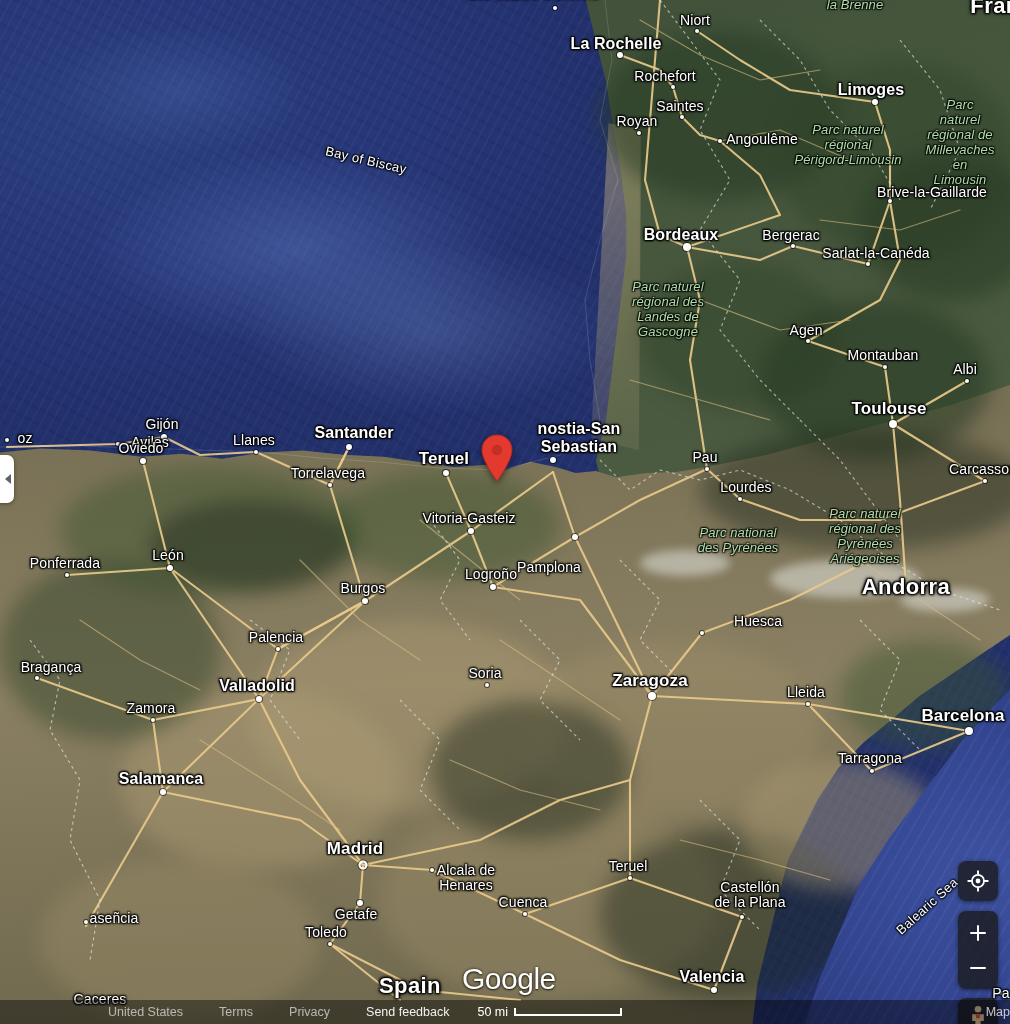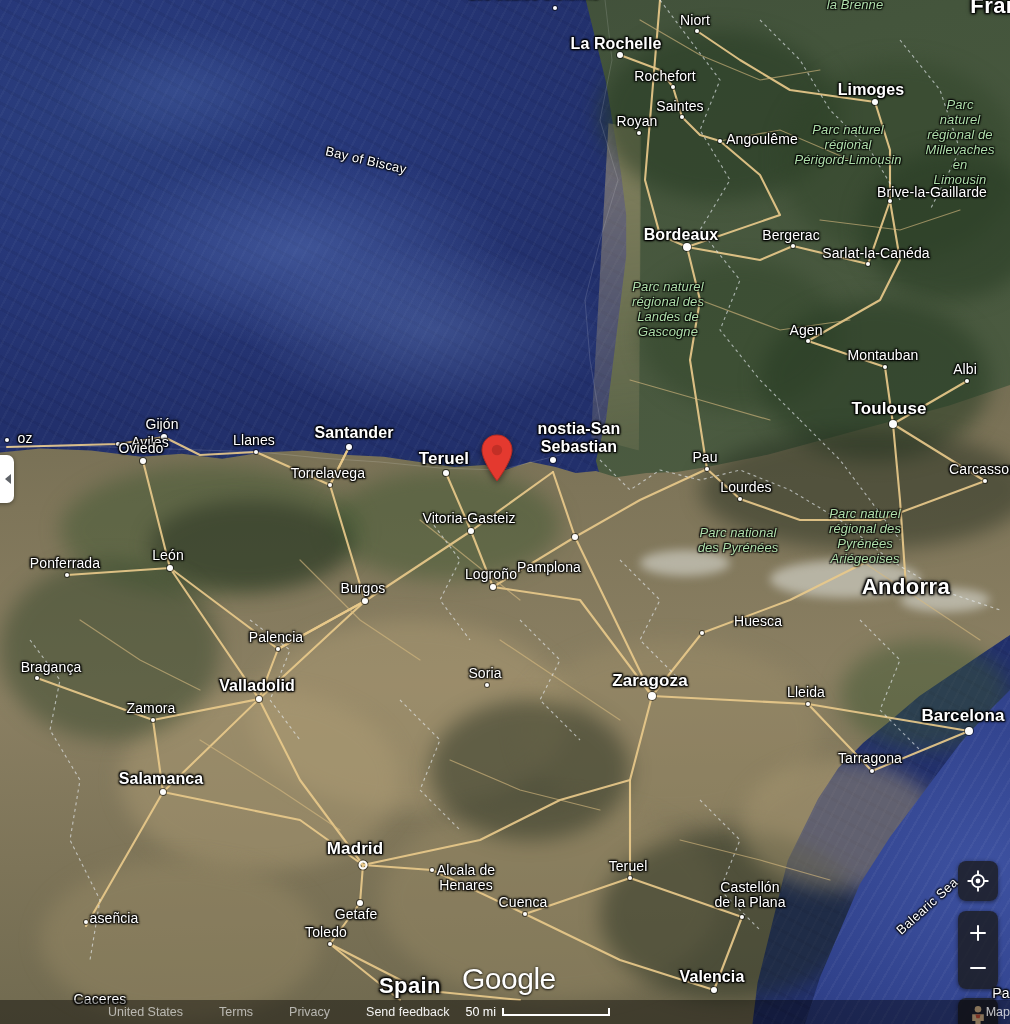--- a/index.html
+++ b/index.html
@@ -250,21 +250,21 @@
     gap: 0;
     overflow: hidden;
   }
   #footer .attrib { color: #ffffff; white-space: nowrap; }
   #footer .flink {
     color: rgba(255,255,255,.62);
     margin-left: 36px; white-space: nowrap; cursor: pointer;
   }
   #footer .flink.bright { color: rgba(255,255,255,.93); }
   #scale-wrap {
-    margin-left: 16px; display: flex; align-items: center; gap: 6px; white-space: nowrap;
+    margin-left: 28px; display: flex; align-items: center; gap: 6px; white-space: nowrap;
   }
   #scale-text { color: #fff; font-size: 12.5px; }
   #scale-bar {
     width: 108px; height: 8px;
     border-left: 2px solid #fff;
     border-right: 2px solid #fff;
     border-bottom: 2px solid #fff;
   }
   #footer-right {
     position: absolute; right: 0; bottom: 0; height: 24px;

